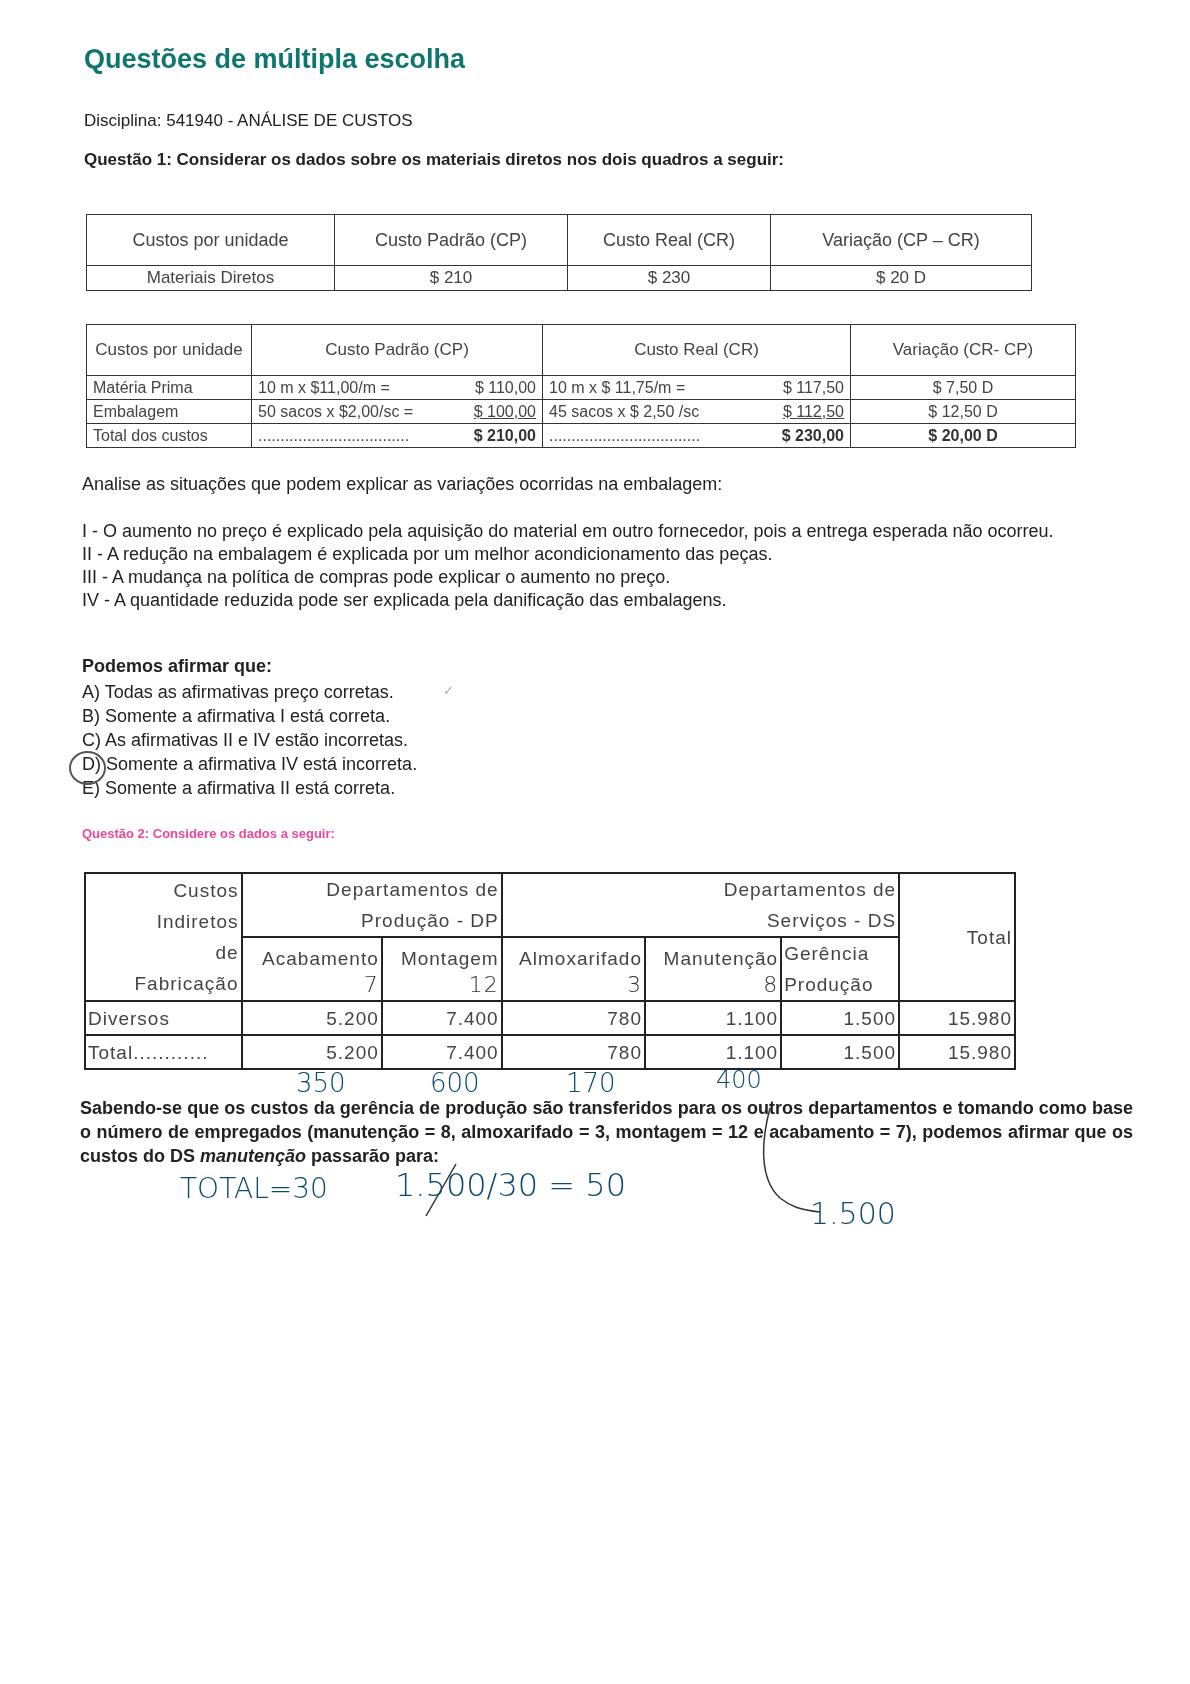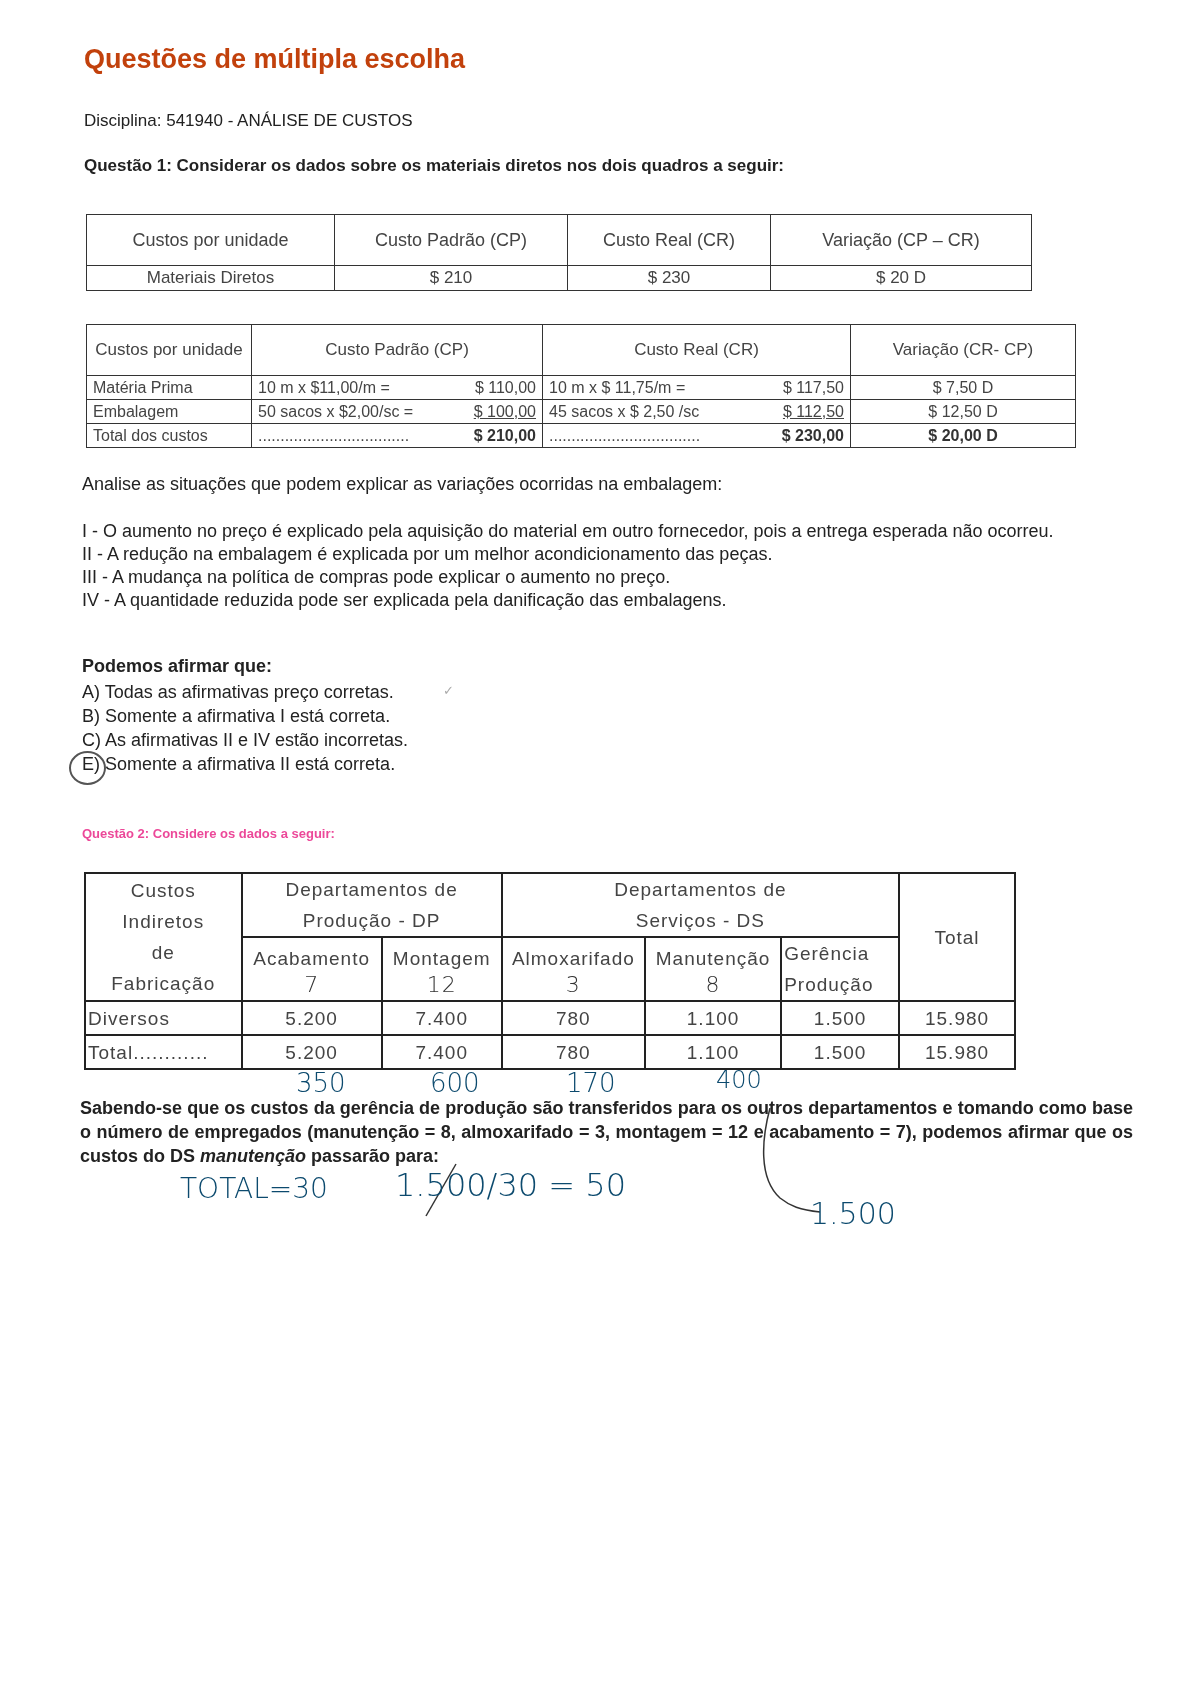--- a/index.html
+++ b/index.html
@@ -1,23 +1,23 @@
 <!DOCTYPE html>
 <html><head>
 <meta charset="utf-8">
 <style>
   html, body { margin: 0; padding: 0; }
   body {
     width: 1190px; height: 1684px; background: #ffffff; position: relative;
     font-family: "Liberation Sans", sans-serif; color: #1a1a1a; overflow: hidden;
   }
   .abs { position: absolute; }
-  .title { left: 84px; top: 44px; font-size: 27px; font-weight: bold; color: #c2410c; }
+  .title { left: 84px; top: 44px; font-size: 27px; font-weight: bold; color: #0f766e; }
   .disc { left: 84px; top: 111px; font-size: 17px; color: #222; }
-  .q1 { left: 84px; top: 156px; font-size: 17px; font-weight: bold; color: #222; }
+  .q1 { left: 84px; top: 150px; font-size: 17px; font-weight: bold; color: #222; }
 
   table { border-collapse: collapse; position: absolute; }
   .t1 { left: 86px; top: 214px; width: 946px; font-size: 18px; color: #444; }
   .t1 td { border: 1.5px solid #333; padding: 0 6px; }
   .t1 tr.h td { height: 50px; text-align: center; }
   .t1 tr.r td { height: 24px; text-align: center; font-size: 17px; }
   .t1 tr.r td:first-child { text-align: center; }
 
   .t2 { left: 86px; top: 324px; width: 990px; font-size: 16px; color: #444; }
   .t2 td { border: 1.5px solid #333; padding: 0 6px; }
@@ -31,21 +31,21 @@
   .analise { left: 82px; top: 474px; font-size: 18px; color: #222; }
   .stmts { left: 82px; top: 520px; width: 1055px; font-size: 18px; line-height: 23px; color: #222; }
   .stmts div { margin: 0; }
   .podemos { left: 82px; top: 656px; font-size: 18px; font-weight: bold; color: #222; }
   .opts { left: 82px; top: 680px; font-size: 18px; line-height: 24px; color: #222; }
   .circle { left: 69px; top: 751px; width: 33px; height: 30px; border: 2px solid #555; border-radius: 50%; }
   .check { left: 443px; top: 683px; font-size: 13px; color: #aaa; }
 
   .q2 { left: 82px; top: 826px; font-size: 13px; font-weight: bold; color: #ec4899; }
   .t3 { left: 84px; top: 872px; width: 932px; font-size: 19px; color: #444; letter-spacing: 1px; }
-  .t3 td { border: 2.5px solid #222; text-align: center; padding: 0 2px; line-height: 31px; }
+  .t3 td { border: 2.5px solid #222; text-align: right; padding: 0 2px; line-height: 31px; }
   .t3 .lft { text-align: left; }
   .t3 .hand { font-family: "DejaVu Sans", sans-serif; font-weight: 200; color: #333; font-size: 22px; line-height: 22px; display: block; }
   .t3 tr.data td { height: 32px; }
 
   .hw { font-family: "DejaVu Sans", sans-serif; color: #0c4a6e; font-weight: 200; }
   .n350 { left: 296px; top: 1068px; font-size: 26px; }
   .n600 { left: 430px; top: 1068px; font-size: 26px; }
   .n150 { left: 566px; top: 1068px; font-size: 26px; }
   .n400 { left: 716px; top: 1066px; font-size: 24px; }
 
@@ -145,20 +145,21 @@
   <div>II - A redução na embalagem é explicada por um melhor acondicionamento das peças.</div>
   <div>III - A mudança na política de compras pode explicar o aumento no preço.</div>
   <div>IV - A quantidade reduzida pode ser explicada pela danificação das embalagens.</div>
 </div>
 
 <div class="abs podemos">Podemos afirmar que:</div>
 <div class="abs opts">
   <div>A) Todas as afirmativas preço corretas.</div>
   <div>B) Somente a afirmativa I está correta.</div>
   <div>C) As afirmativas II e IV estão incorretas.</div>
+  <div>D) Somente a afirmativa IV está incorreta.</div>
   <div>E) Somente a afirmativa II está correta.</div>
 </div>
 <div class="abs circle"></div>
 <div class="abs check">✓</div>
 
 <div class="abs q2">Questão 2: Considere os dados a seguir:</div>
 
 <table class="t3">
   <tbody>
       <tr>

